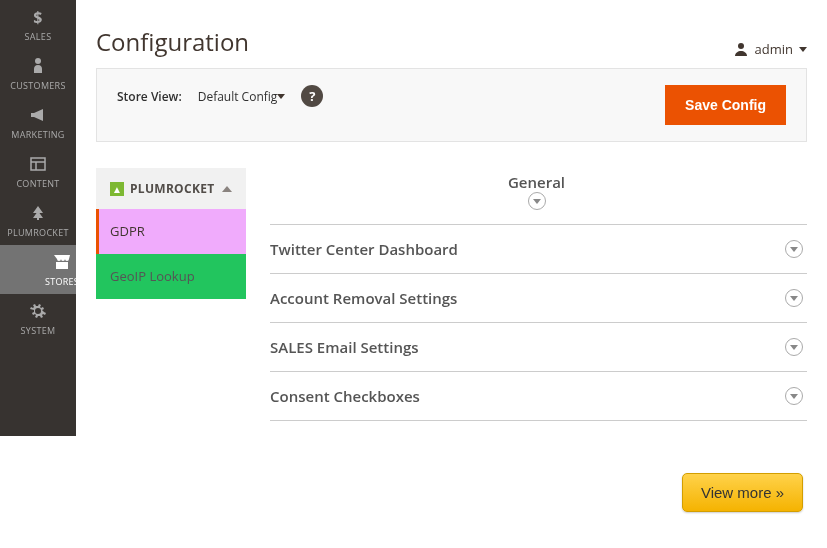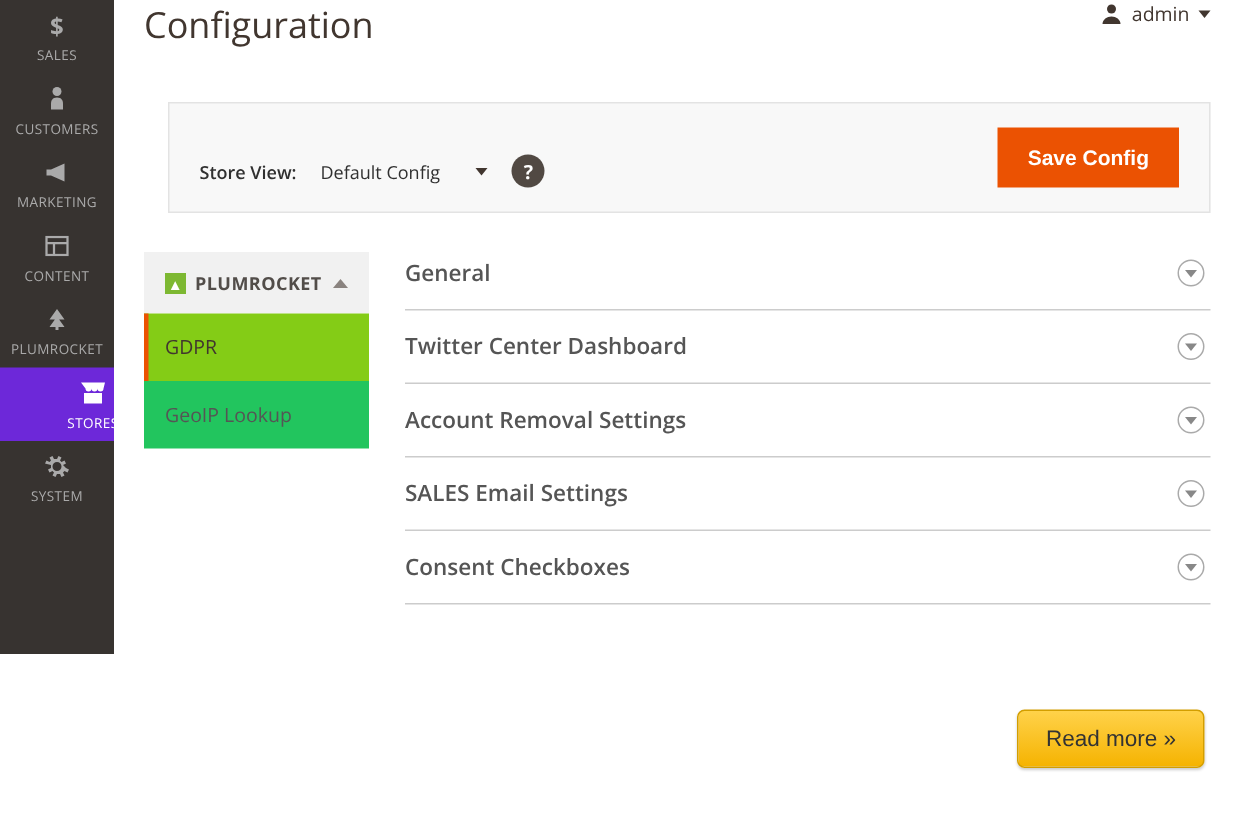--- a/index.html
+++ b/index.html
@@ -28,21 +28,21 @@
     display: flex;
     flex-direction: column;
     align-items: center;
     justify-content: center;
     color: #aaa;
     cursor: pointer;
     font-size: 9px;
     letter-spacing: 0.3px;
   }
   .sidebar-item.active {
-    background: #6d28d9;
+    background: #737373;
     color: #fff;
     padding-left: 48px;
   }
   .sidebar-item .nav-ic {
     height: 20px;
     display: flex;
     align-items: center;
     justify-content: center;
     margin-bottom: 3px;
   }
@@ -50,21 +50,21 @@
 
   .main {
     position: absolute;
     left: 76px; right: 0; top: 0;
     padding: 0 20px;
   }
 
   .header {
     display: flex;
     justify-content: space-between;
-    align-items: flex-start;
+    align-items: flex-end;
     height: 58px;
   }
   .page-title {
     font-size: 24px;
     font-weight: 400;
     color: #41362f;
   }
   .admin-user {
     display: flex;
     align-items: center;
@@ -78,40 +78,39 @@
     width: 0; height: 0;
     border-left: 4px solid transparent;
     border-right: 4px solid transparent;
     border-top: 5px solid #41362f;
   }
 
   .toolbar {
     background: #f8f8f8;
     border: 1px solid #e3e3e3;
     display: flex;
-    align-items: flex-end;
+    align-items: flex-start;
     justify-content: space-between;
     padding: 16px 20px;
     margin-top: 10px;
-    margin-left: 16px;
   }
   .scope {
     display: flex;
     align-items: center;
     gap: 16px;
   }
   .scope-label {
     font-size: 12px;
     font-weight: 600;
     color: #303030;
   }
   .scope-select {
     display: flex;
     align-items: center;
-    gap: 24px;
+    gap: 0;
     font-size: 12px;
     color: #303030;
     cursor: pointer;
   }
   .help-icon {
     width: 22px; height: 22px;
     border-radius: 50%;
     background: #514943;
     color: #fff;
     display: flex;
@@ -172,40 +171,40 @@
   }
   .config-sub {
     padding: 14px 14px;
     font-size: 13px;
     color: #555;
     cursor: pointer;
     line-height: 1.3;
   }
   .config-sub.active {
     border-left: 3px solid #eb5202;
-    background: #84cc16;
+    background: #f0abfc;
     font-weight: 400;
     color: #41362f;
     padding-left: 11px;
   }
   .config-sub:not(.active) { background: #22c55e; }
   .config-sub:last-child { margin-bottom: 4px; }
 
   .sections {
     flex: 1;
   }
   .section {
     border-bottom: 1px solid #ccc;
     padding: 14px 4px 14px 0;
     display: flex;
     align-items: center;
     justify-content: space-between;
     cursor: pointer;
   }
-  .section:first-child { padding-top: 4px; }
+  .section:first-child { padding-top: 4px; flex-direction: column; }
   .section-title {
     font-size: 15px;
     font-weight: 600;
     color: #555;
   }
   .sec-chev {
     width: 18px; height: 18px;
     border: 1px solid #aaa;
     border-radius: 50%;
     display: flex;
@@ -376,13 +375,13 @@
         <span class="section-title">Consent Checkboxes</span>
         <span class="sec-chev">
             <span class="arr"></span>
           </span>
       </div>
     </div>
 
   </div>
 </div>
 
-<button class="readmore">Read more »</button>
+<button class="readmore">View more »</button>
 
 </body></html>

